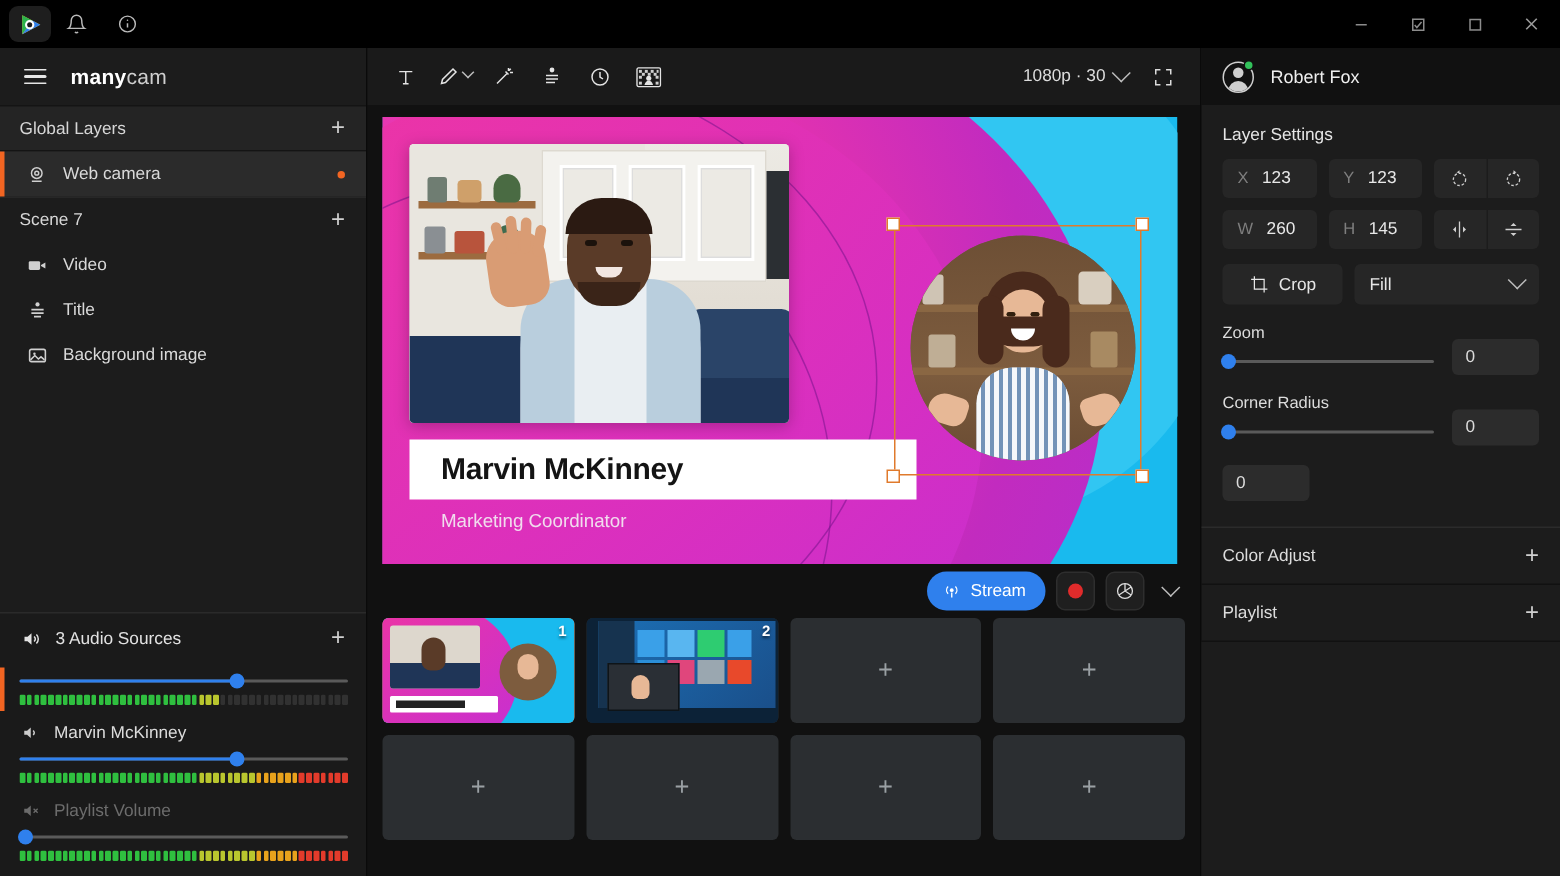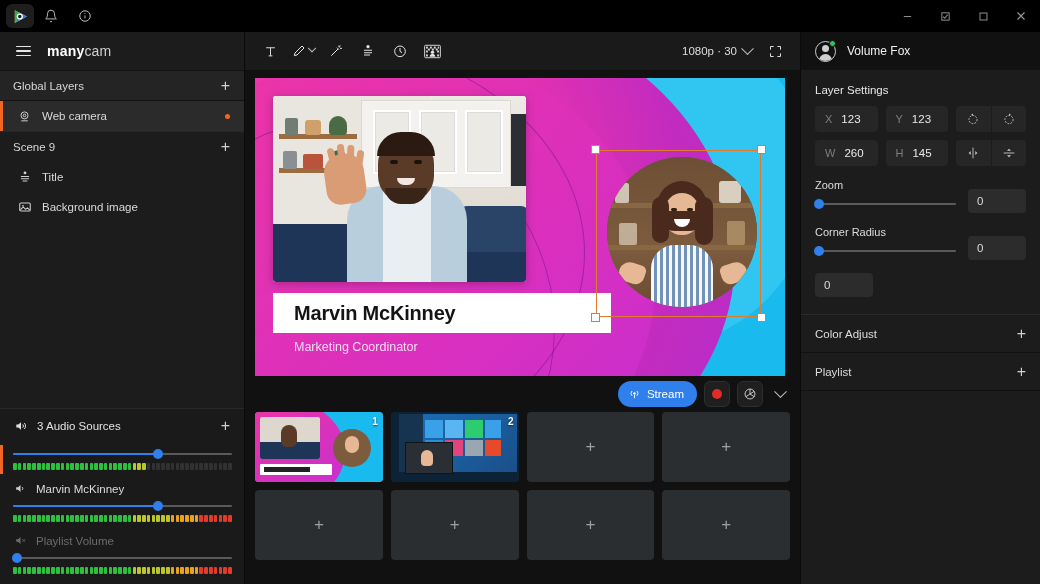--- a/index.html
+++ b/index.html
@@ -325,24 +325,33 @@
             <circle cx="12" cy="10" r="6.5"></circle>
               <circle cx="12" cy="10" r="2.4"></circle>
               <path d="M6 20h12"></path>
           </svg>
         </span>
         <span class="lbl">Web camera</span>
         <span class="dot-live"></span>
       </div>
 
       <div class="sec-head plain">
-        <span>Scene 9</span>
+        <span>Scene 7</span>
         <span class="plus">+</span>
       </div>
 
+      <div class="layer-row">
+        <span class="ic">
+          <svg width="14" height="14" viewBox="0 0 24 24" fill="#d0d0d0">
+              <rect x="2" y="7" width="13" height="10" rx="1.6"></rect>
+              <path d="M16 11.5l5-3v7l-5-3z"></path>
+            </svg>
+        </span>
+        <span class="lbl">Video</span>
+      </div>
       <div class="layer-row">
         <span class="ic">
           <svg width="14" height="14" viewBox="0 0 24 24" fill="none" stroke="#d0d0d0" stroke-width="1.8">
             <circle cx="12" cy="5" r="2.4" fill="#d0d0d0" stroke="none"></circle>
               <path d="M5 11h14M5 15h14M8 19h8"></path>
           </svg>
         </span>
         <span class="lbl">Title</span>
       </div>
       <div class="layer-row">
@@ -783,21 +792,21 @@
 
     <div class="rightpanel">
       <div class="user-row">
         <div style="position:relative">
           <div class="avatar">
             <span class="head"></span>
             <span class="body"></span>
           </div>
           <span class="online" style="left:14px;top:-1px"></span>
         </div>
-        <span class="user-name">Volume Fox</span>
+        <span class="user-name">Robert Fox</span>
       </div>
 
       <div class="rp-title">Layer Settings</div>
 
       <div class="rp-body">
         <div class="fld-row">
           <div class="fld">
             <span class="k">X</span>
             <span class="v">123</span>
           </div>
@@ -841,20 +850,32 @@
             <div class="half">
               <svg width="16" height="14" viewBox="0 0 24 20">
                 <path d="M4 10h16" stroke="#cfcfcf" stroke-width="1.3"></path>
                 <path d="M9 6.5l3-3 3 3z" fill="#cfcfcf"></path>
                   <path d="M9 13.5l3 3 3-3z" fill="#cfcfcf"></path>
               </svg>
             </div>
           </div>
         </div>
 
+        <div class="fld-row" style="margin-top:10px">
+          <div class="crop-btn">
+            <svg width="13" height="13" viewBox="0 0 24 24" fill="none" stroke="#e6e6e6" stroke-width="1.5">
+              <path d="M6 2v16h16M2 6h16v16"></path>
+            </svg>
+            <span>Crop</span>
+          </div>
+          <div class="select">
+            <span>Fill</span>
+            <span class="chev"></span>
+          </div>
+        </div>
 
         <div class="slider-block">
           <div class="left">
             <div class="lab">Zoom</div>
             <div class="slider">
               <div class="track"></div>
               <div class="knob" style="left:4px"></div>
             </div>
           </div>
           <div class="numbox">0</div>

